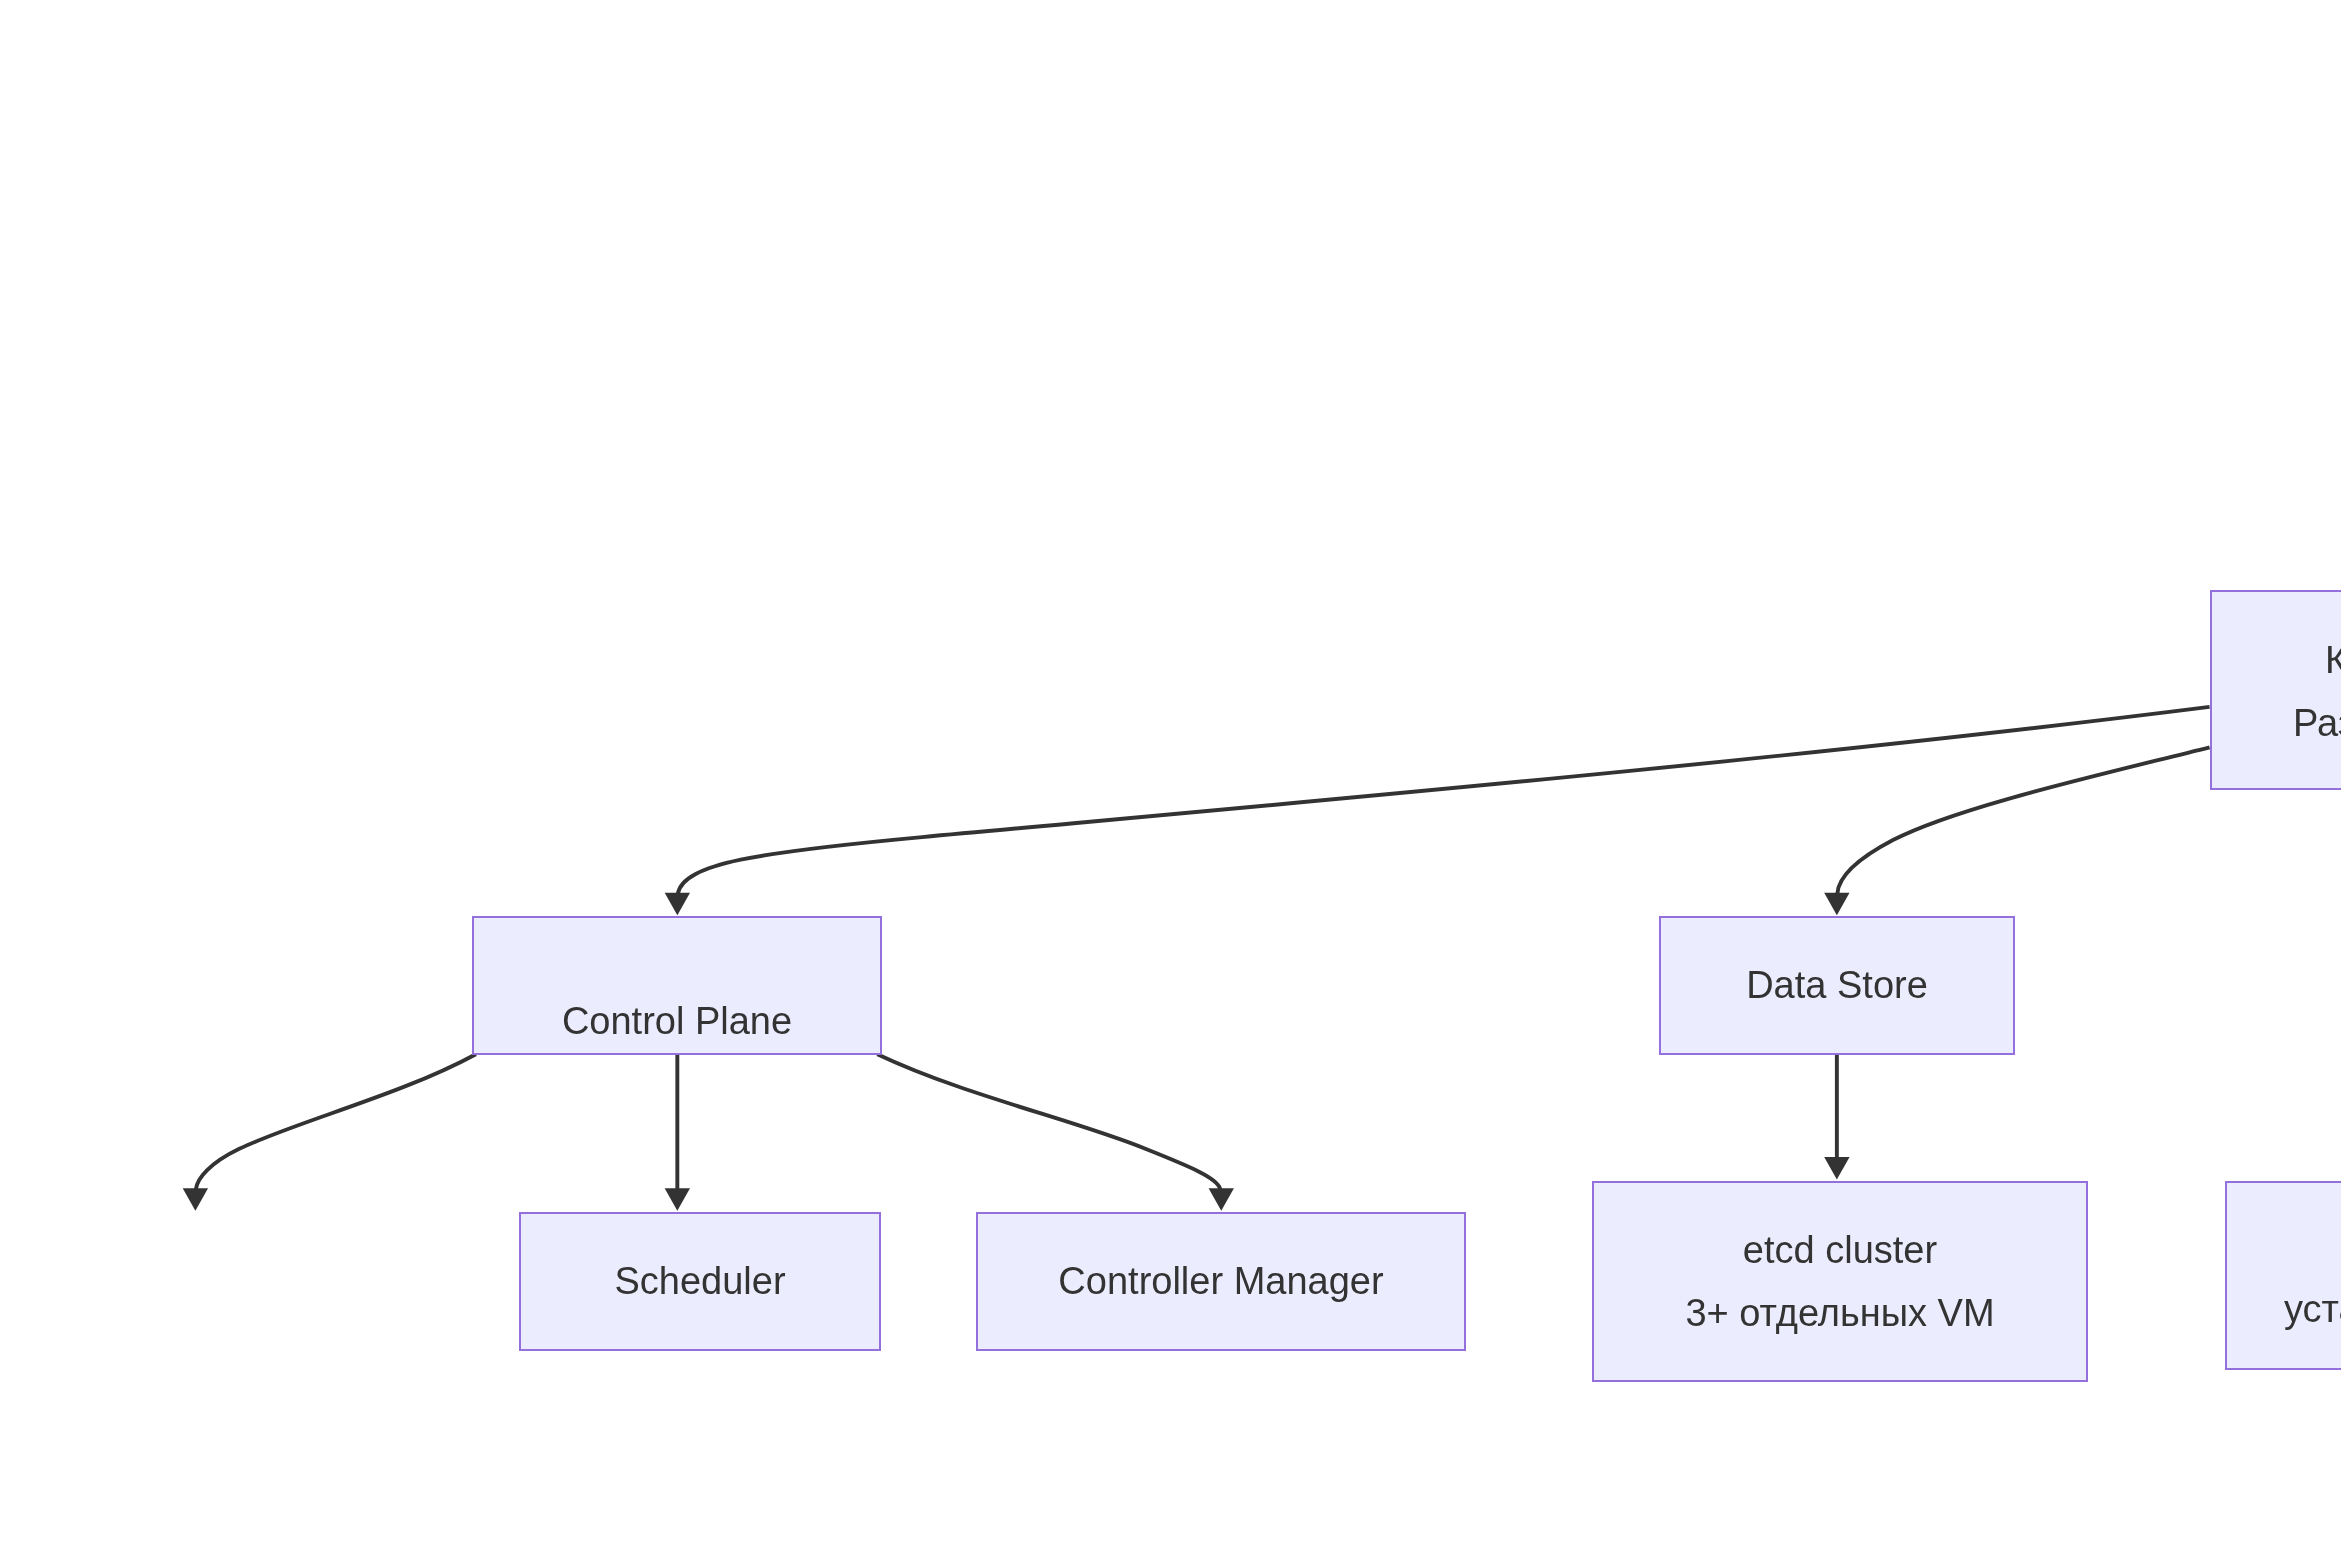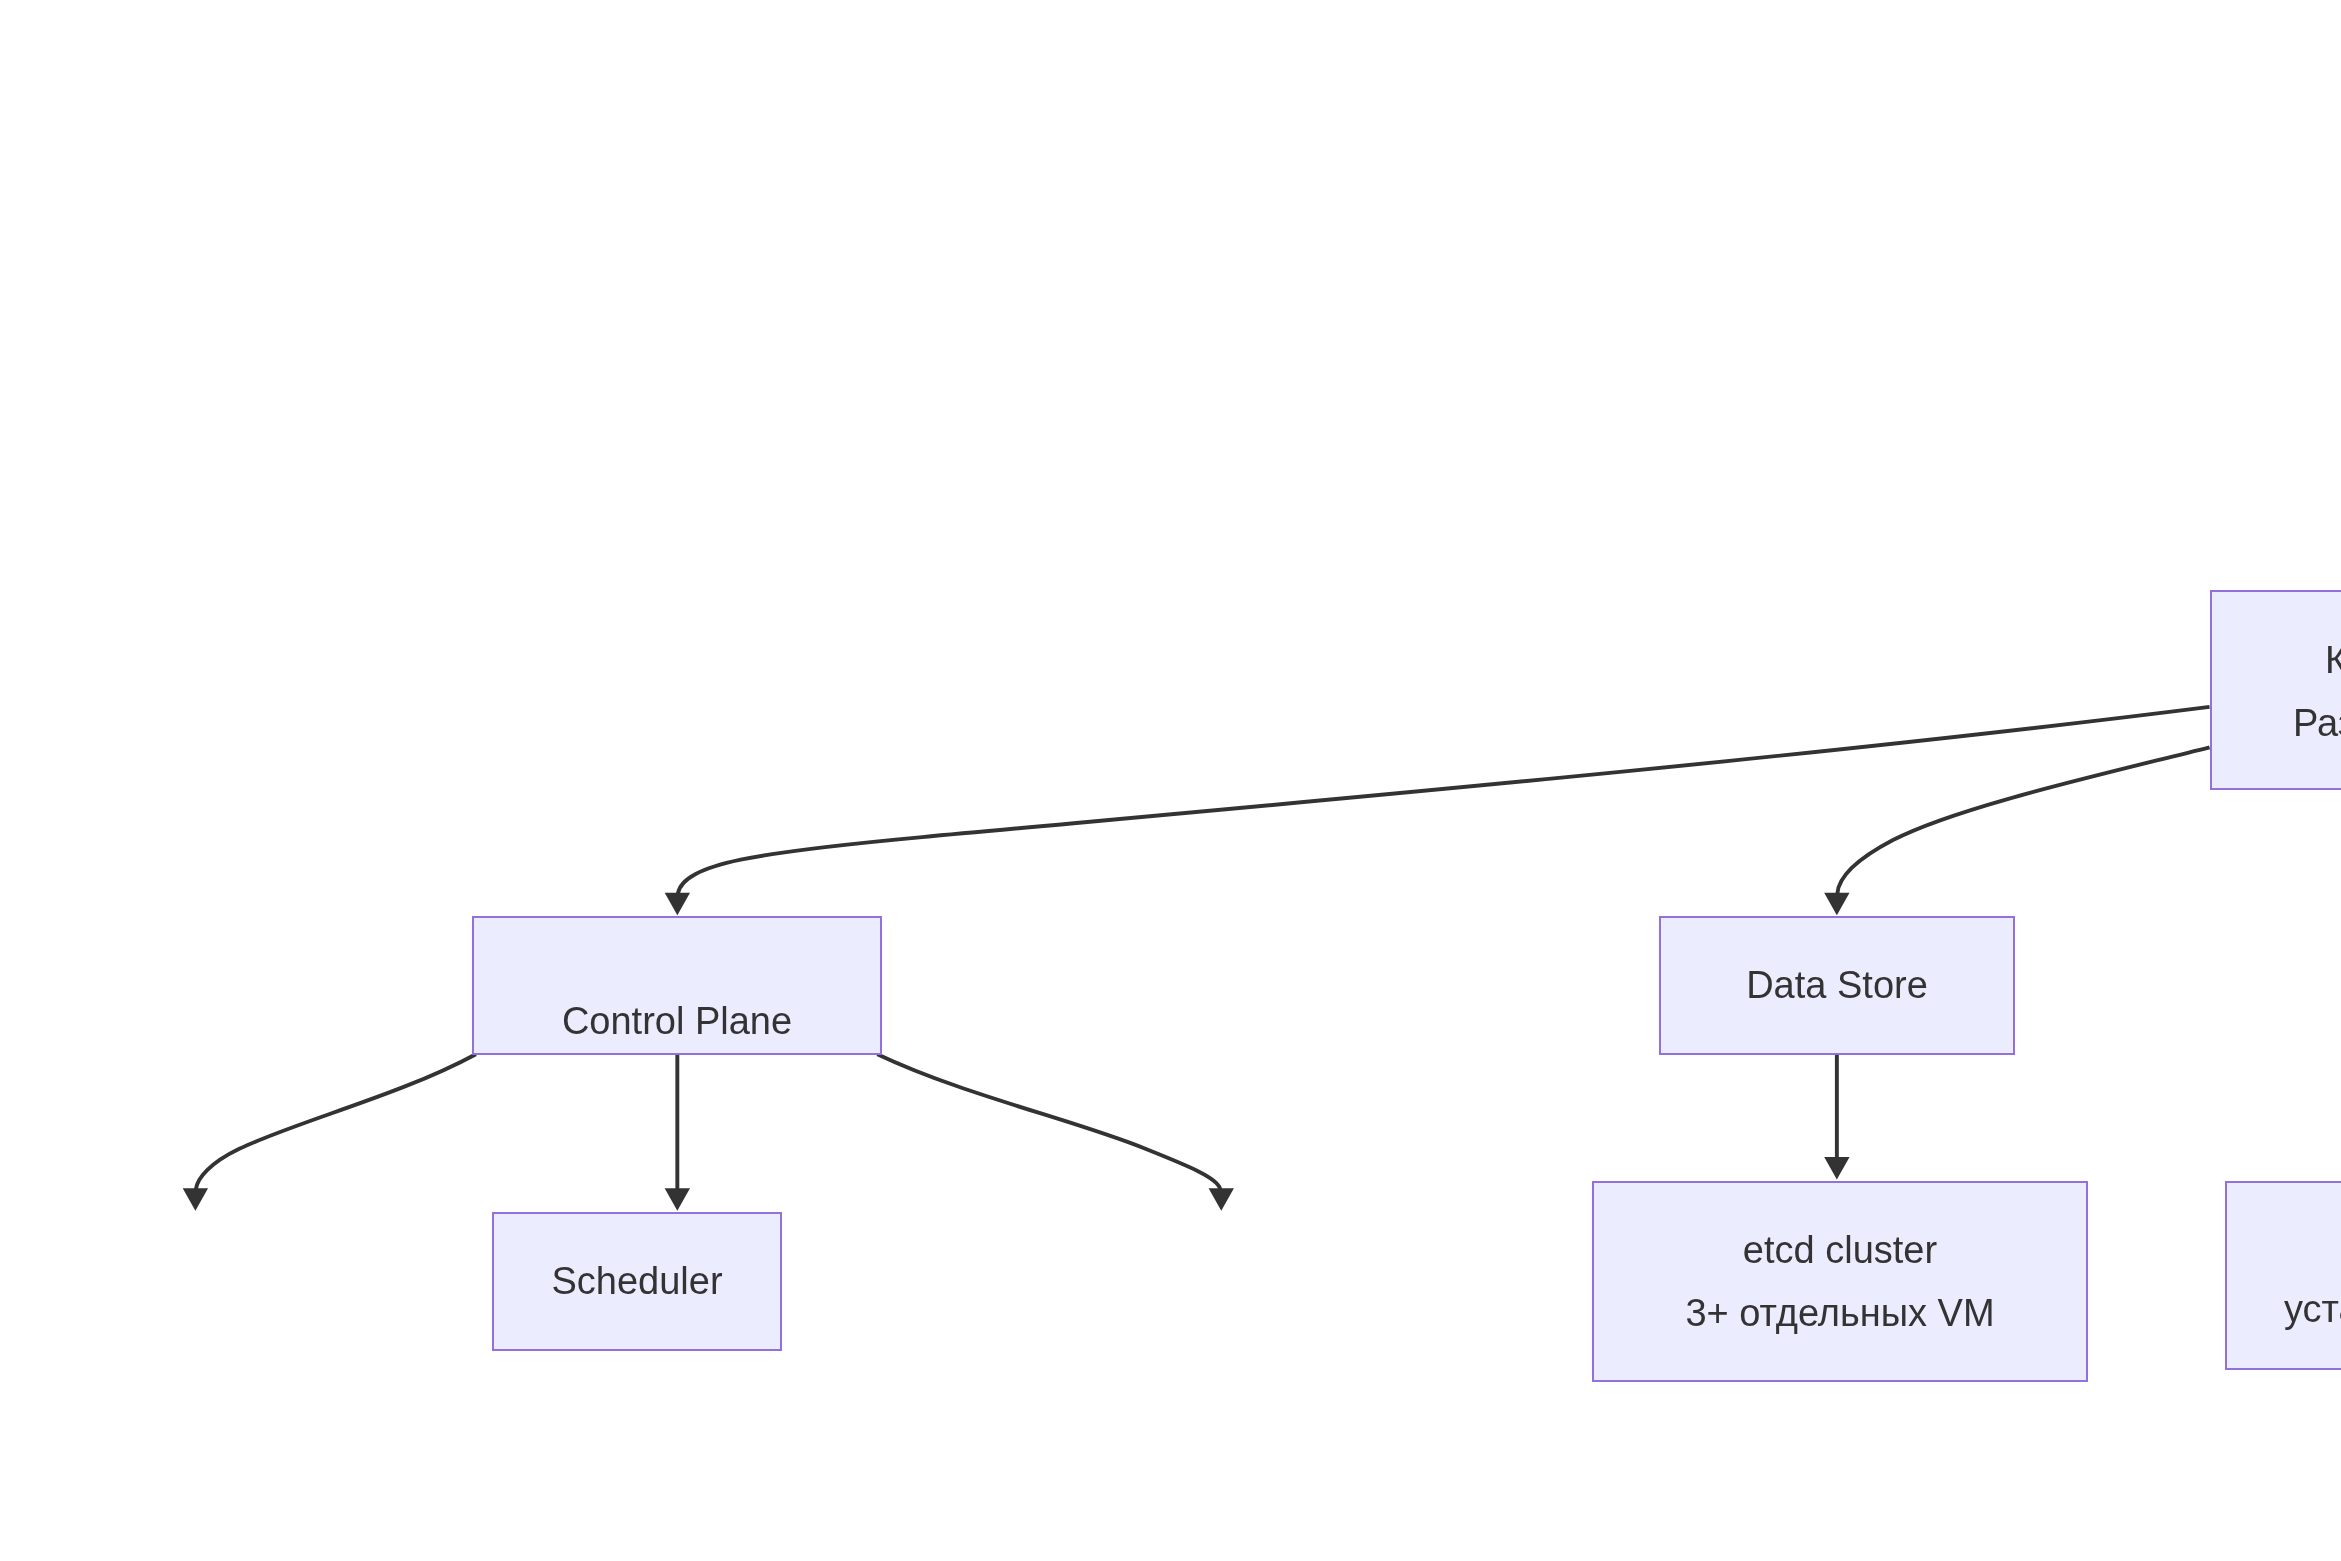--- a/index.html
+++ b/index.html
@@ -44,21 +44,21 @@
     white-space: nowrap;
     color: #333333;
     font-size: 38px;
     line-height: 38px;
   }
 
   #node-root            { left: 2210px; top: 590px; width: 312px; height: 200px; }
   #node-control-plane   { left:  472px; top: 916px; width: 410px; height: 139px; justify-content: flex-end; }
   #node-data-store      { left: 1659px; top: 916px; width: 356px; height: 139px; }
   #node-api-server      { left:   13.7px; top: 1212px; width: 363px; height: 139px; }
-  #node-scheduler       { left: 492px; top: 1212px; width: 290px; height: 139px; }
+  #node-scheduler       { left: 519px; top: 1212px; width: 362px; height: 139px; }
   #node-controller-mgr  { left: 976px; top: 1212px; width: 490px; height: 139px; }
   #node-etcd            { left: 1592px; top: 1181px; width: 496px; height: 201px; }
   #node-bottom-right    { left: 2225px; top: 1181px; width: 312px; height: 189px; }
 
   #frag-root-line1 { left: 113px; top: 49px; }
   #frag-root-line2 { left: 81px; top: 112px; }
   #frag-br-line2   { left: 57px; top: 107px; }
 </style>
 </head>
 <body>
@@ -95,20 +95,23 @@
 
   <div id="node-data-store" class="node">
     <span>Data Store</span>
   </div>
 
 
   <div id="node-scheduler" class="node">
     <span>Scheduler</span>
   </div>
 
+  <div id="node-controller-mgr" class="node">
+    <span>Controller Manager</span>
+  </div>
 
   <div id="node-etcd" class="node">
     <span>etcd cluster</span>
     <span>3+ отдельных VM</span>
   </div>
 
   <div id="node-bottom-right" class="node partial">
     <span id="frag-br-line2" class="frag">уста</span>
   </div>
 

